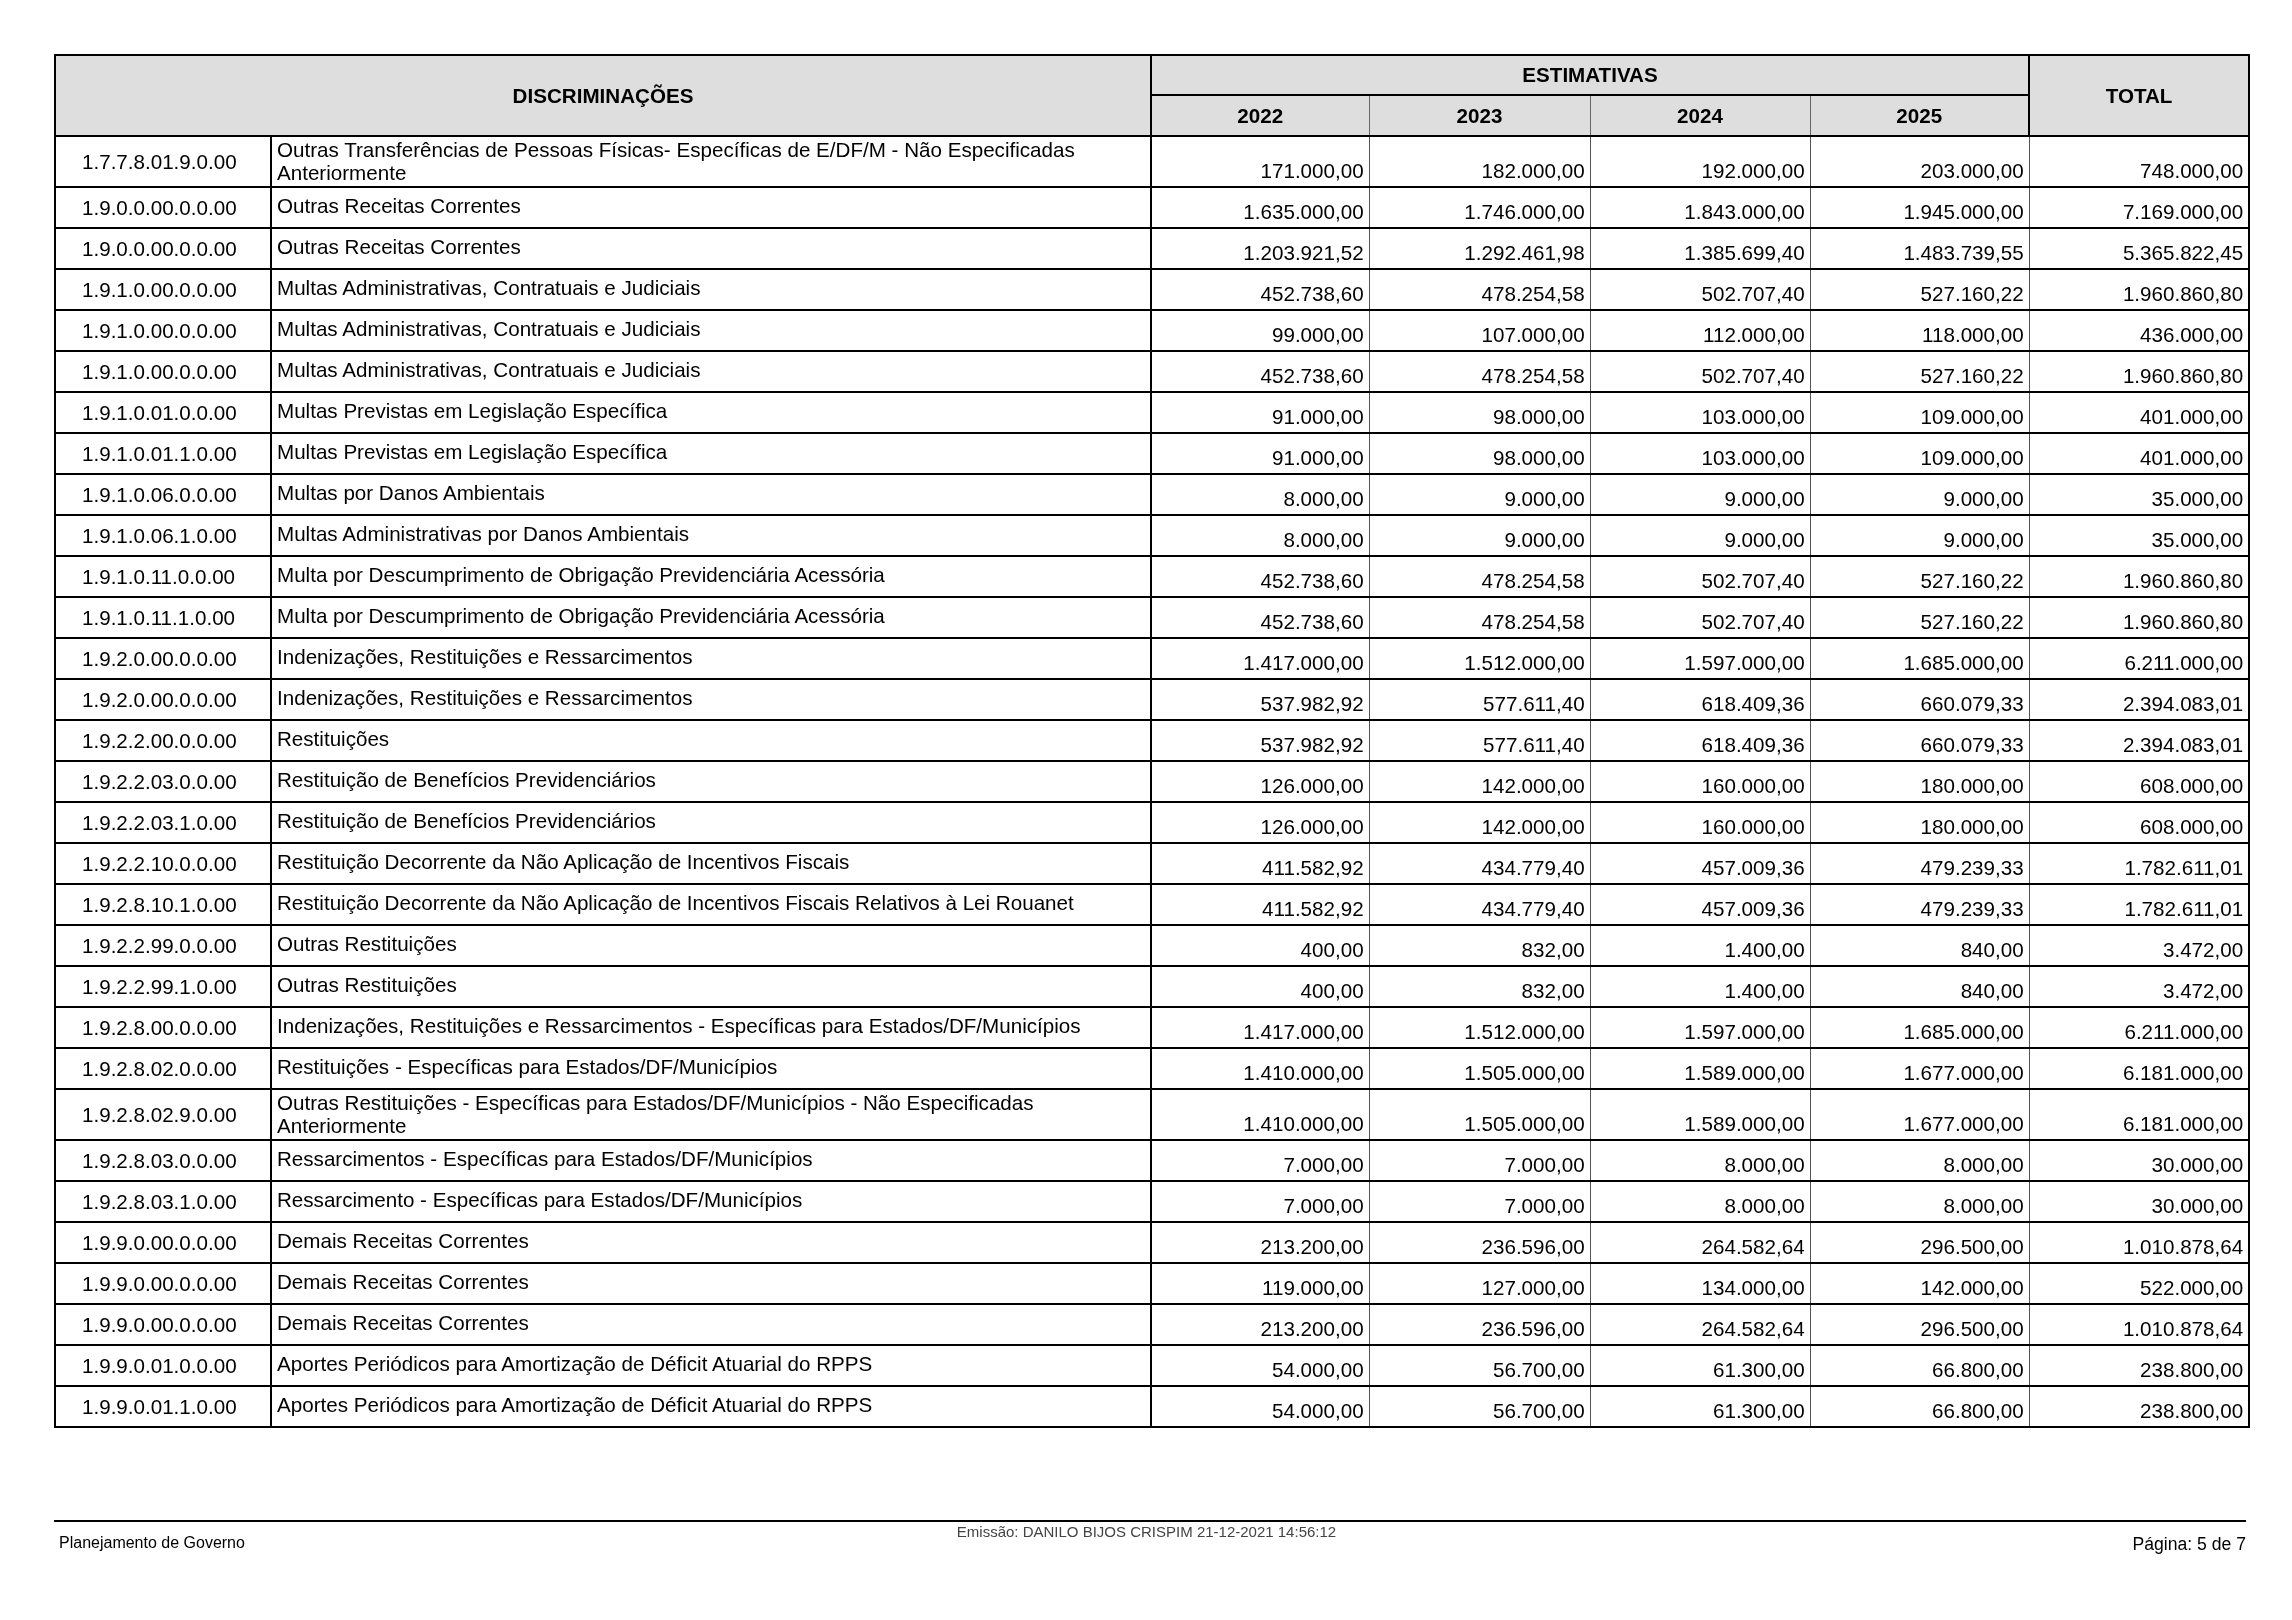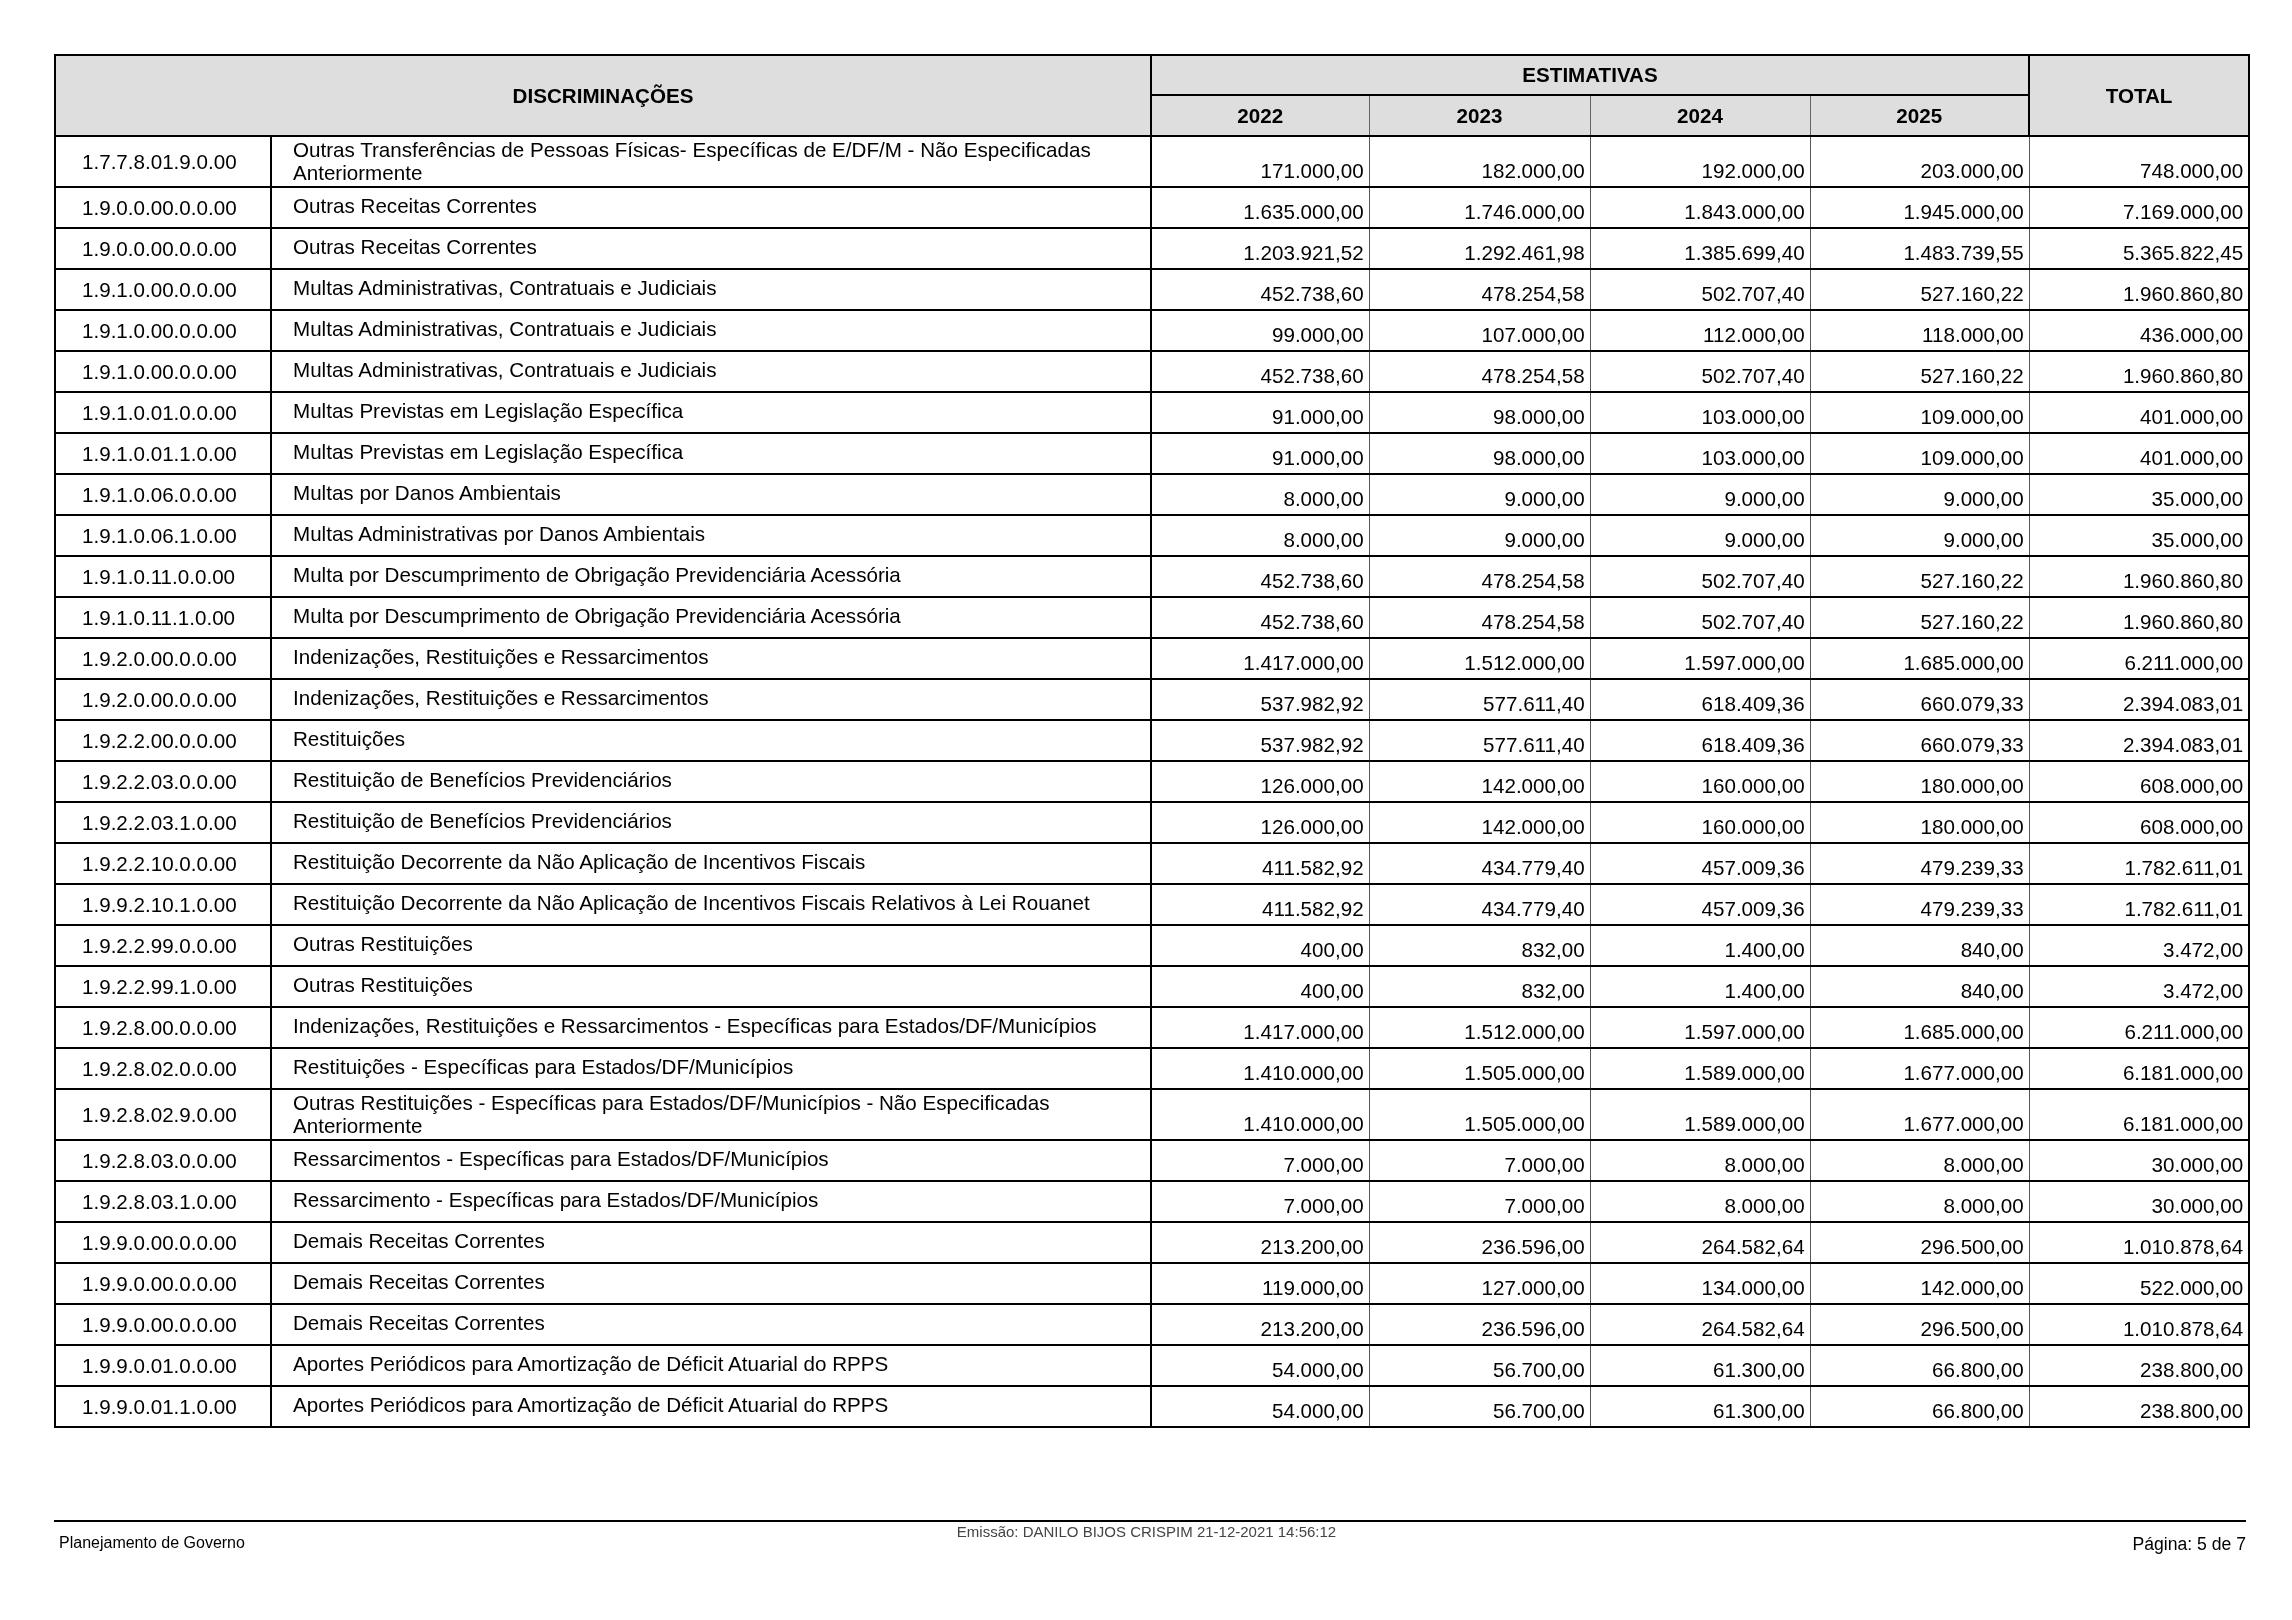--- a/index.html
+++ b/index.html
@@ -4,21 +4,21 @@
 <style>
   html, body { margin:0; padding:0; background:#ffffff; }
   body { width:2293px; height:1620px; position:relative; font-family:"Liberation Sans", sans-serif; color:#000; overflow:hidden; }
   table.grid { position:absolute; left:54px; top:54px; width:2192px; border-collapse:collapse; table-layout:fixed;border-radius:10px; }
   table.grid td, table.grid th { border:2px solid #000; padding:0 5.9px; font-size:20.6px; line-height:23.5px; vertical-align:middle; }
   table.grid th { background:#dedede; font-weight:bold; text-align:center; font-size:20.6px; }
   table.grid th.year { border-left:1px solid #666; border-right:1px solid #666;margin-left:16px; }
   table.grid td.num { border-left:1px solid #555; border-right:1px solid #555; text-align:right; padding-right:4.9px; vertical-align:bottom; padding-bottom:3.9px; }
   table.grid td.num.total { border-right:2px solid #000; }
   table.grid td.code { padding-left:26px; }
-  table.grid td.desc { padding-left:21px; vertical-align:top; padding-top:5.9px; }
+  table.grid td.desc { padding-left:5px; vertical-align:top; padding-top:5.9px; }
   tr.single { height:41px; }
   tr.double { height:51px; }
   tr.double td.desc { padding-top:2px; line-height:22.5px; }
   .footer-line { position:absolute; left:54px; width:2192px; top:1520px; height:0; border-top:2px solid #000; }
   .footer-left { position:absolute; left:59px; top:1534px; font-size:16px; }
   .footer-center { position:absolute; left:0; width:2293px; top:1523px; text-align:center; font-size:15px; color:#444; }
   .footer-right { position:absolute; right:47px; top:1534px; font-size:17.6px; }
 </style>
 </head>
 <body>
@@ -203,21 +203,21 @@
       <tr class="single">
         <td class="code">1.9.2.2.10.0.0.00</td>
         <td class="desc">Restituição Decorrente da Não Aplicação de Incentivos Fiscais</td>
         <td class="num">411.582,92</td>
         <td class="num">434.779,40</td>
         <td class="num">457.009,36</td>
         <td class="num">479.239,33</td>
         <td class="num total">1.782.611,01</td>
       </tr>
       <tr class="single">
-        <td class="code">1.9.9.2.10.1.0.00</td>
+        <td class="code">1.9.2.8.10.1.0.00</td>
         <td class="desc">Restituição Decorrente da Não Aplicação de Incentivos Fiscais Relativos à Lei Rouanet</td>
         <td class="num">411.582,92</td>
         <td class="num">434.779,40</td>
         <td class="num">457.009,36</td>
         <td class="num">479.239,33</td>
         <td class="num total">1.782.611,01</td>
       </tr>
       <tr class="single">
         <td class="code">1.9.2.2.99.0.0.00</td>
         <td class="desc">Outras Restituições</td>

